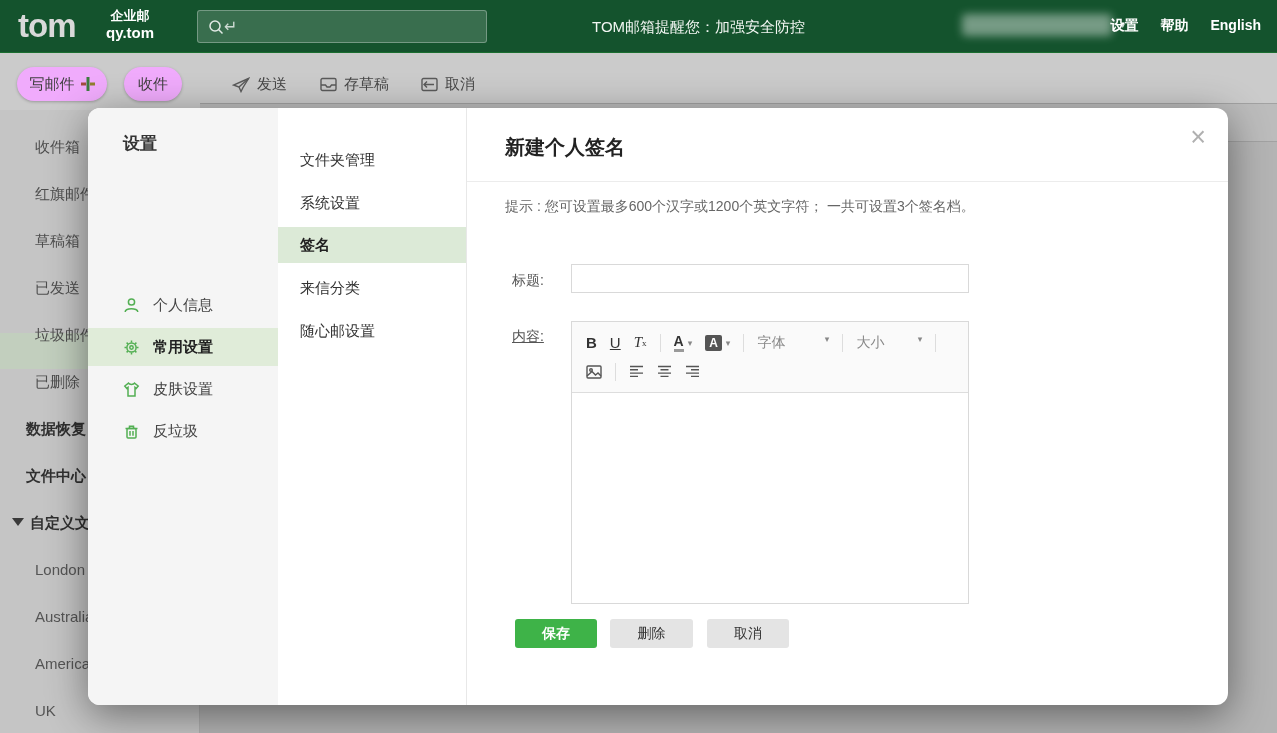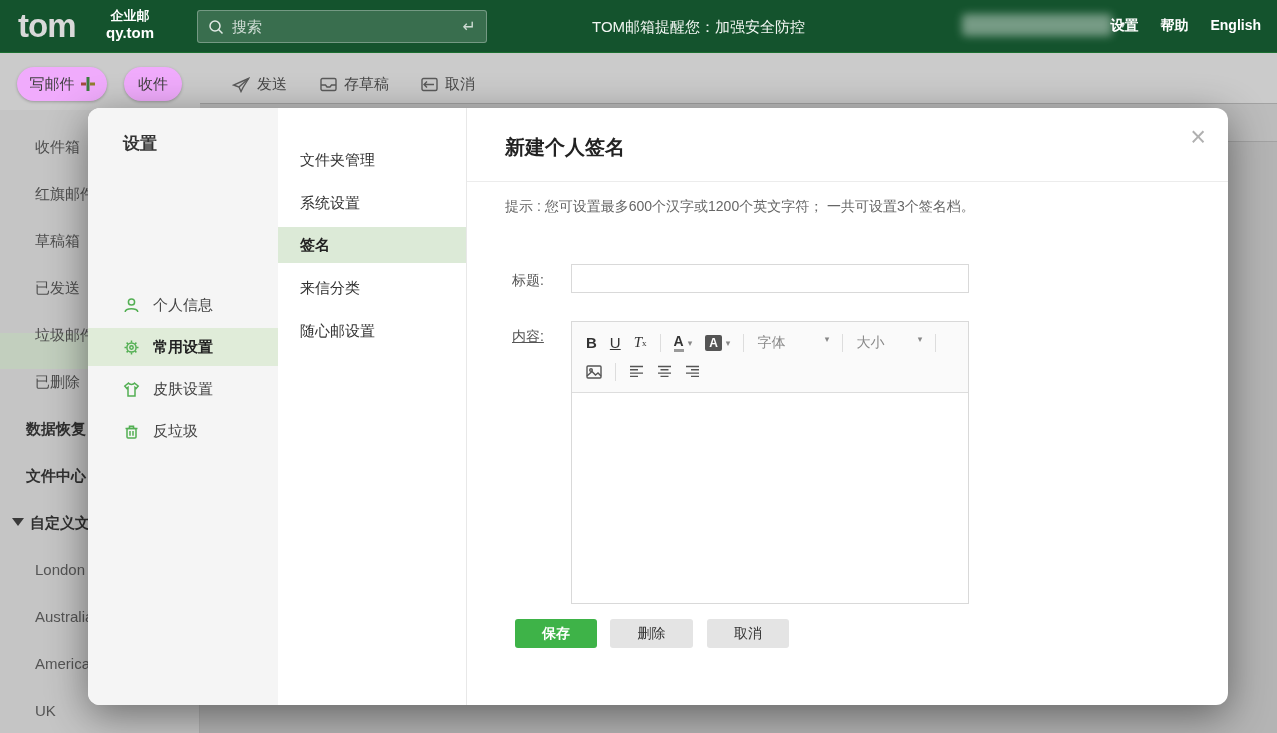--- a/index.html
+++ b/index.html
@@ -114,21 +114,20 @@
   <div class="logo">tom</div>
   <div class="brand">
     <div class="b1">企业邮</div>
     <div class="b2">qy.tom</div>
   </div>
   <div class="searchbox">
     <svg width="16" height="16" viewBox="0 0 16 16">
       <circle cx="7" cy="7" r="5" fill="none" stroke="rgba(255,255,255,.85)" stroke-width="1.5"></circle>
       <line x1="10.8" y1="10.8" x2="14.5" y2="14.5" stroke="rgba(255,255,255,.85)" stroke-width="1.5"></line>
     </svg>
-    <input placeholder="搜索" style="">
     <span class="enter-glyph">↵</span>
   </div>
   <div class="notice">TOM邮箱提醒您：加强安全防控</div>
   <div class="user-blur"></div>
   <div class="user-caret">▾</div>
   <div class="header-links">
     <span>设置</span>
     <span>帮助</span>
     <span>English</span>
   </div>

